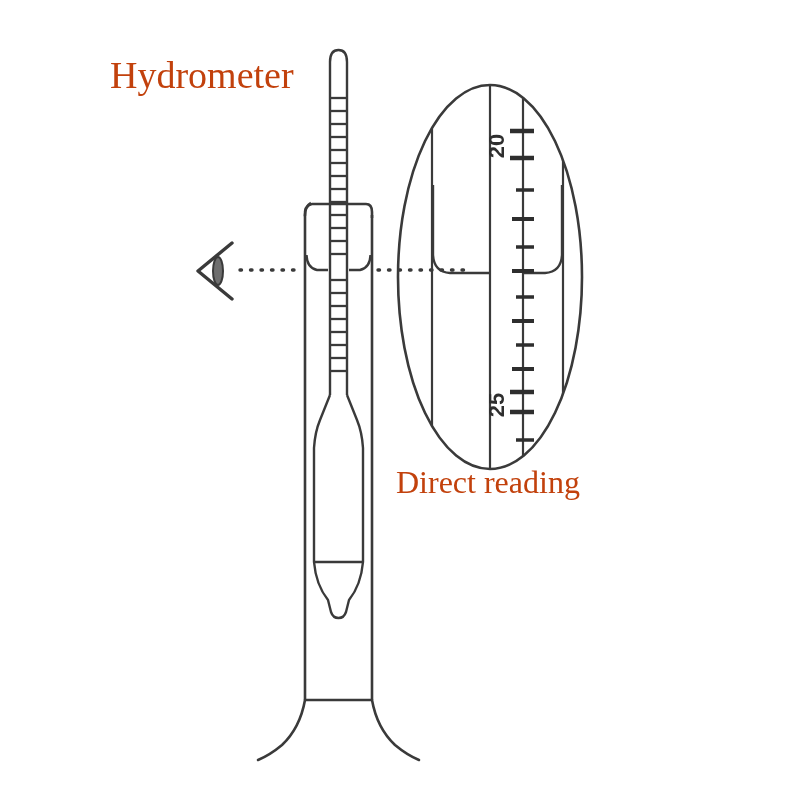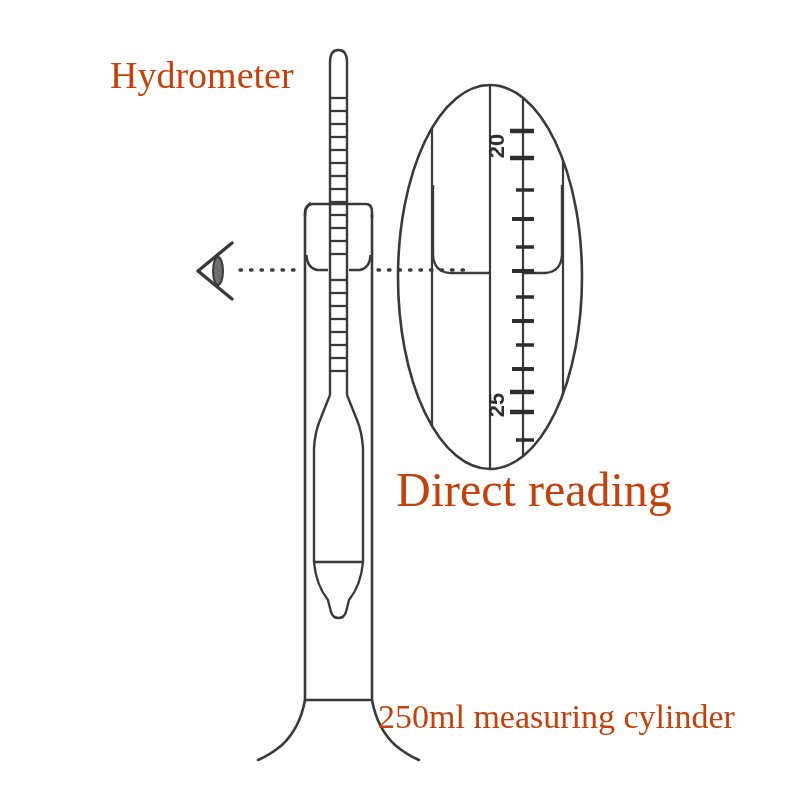--- a/index.html
+++ b/index.html
@@ -40,21 +40,21 @@
     font-size: 38px;
   }
   #label-eyes {
     left: 176px;
     top: 308px;
     font-size: 37px;
   }
   #label-direct-reading {
     left: 396px;
     top: 466px;
-    font-size: 48px;
+    font-size: 32px;
   }
   #label-cylinder {
     left: 378px;
     top: 700px;
     font-size: 34px;
   }
 </style>
 </head>
 <body>
 
@@ -175,15 +175,14 @@
       <ellipse cx="490" cy="277" rx="92" ry="192" fill="none" stroke="#3a3a3a" stroke-width="2.6"></ellipse>
     </g>
 
   </svg>
 
   <div class="label" id="label-hydrometer">Hydrometer</div>
 
 
   <div class="label" id="label-direct-reading">Direct reading</div>
 
-  <div class="label" id="label-cylinder">250ml measuring cylinder</div>
 
 </div>
 
 </body></html>

